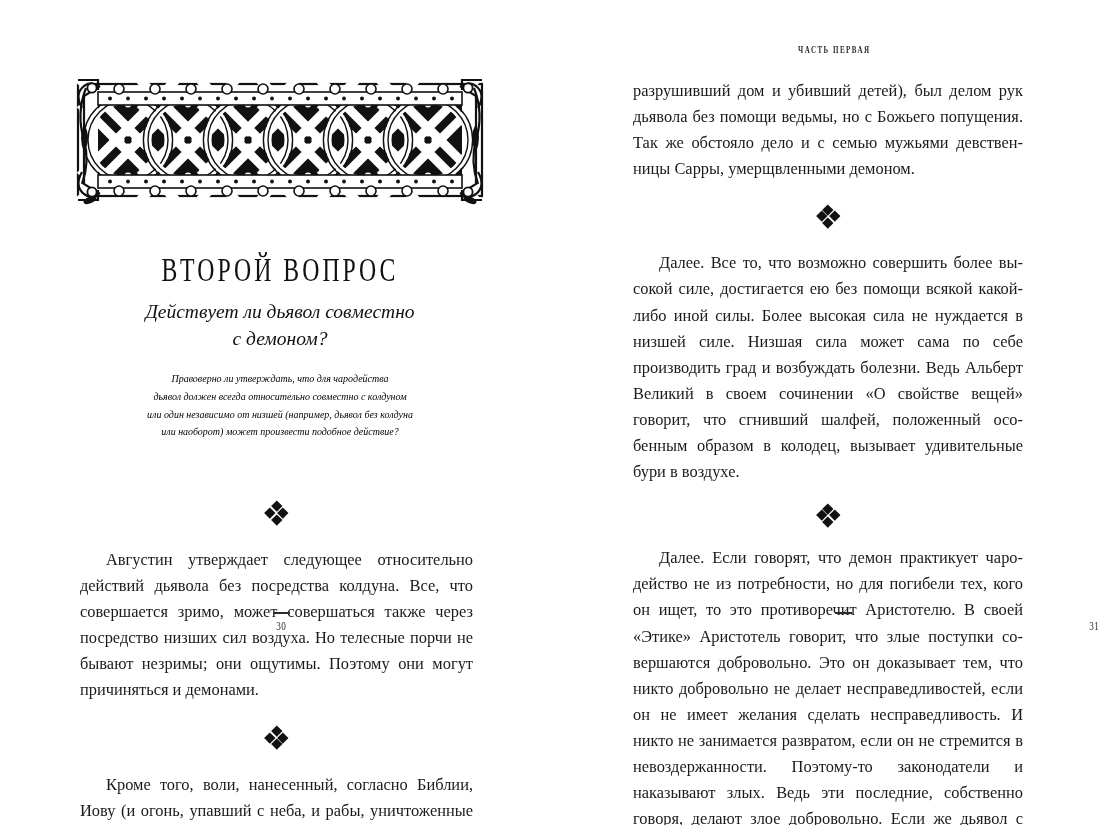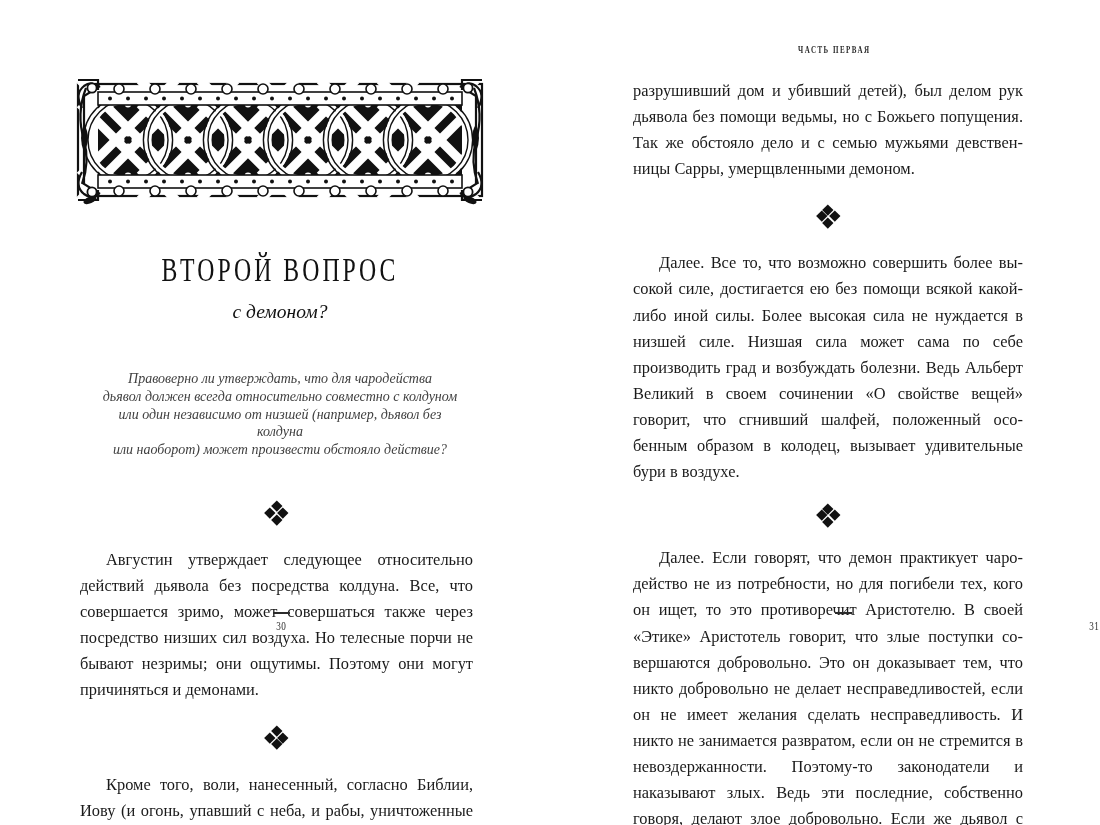--- a/index.html
+++ b/index.html
@@ -135,23 +135,23 @@
     line-height: 27px;
     color: #111;
   }
   .epigraph {
     position: absolute;
     left: 95px;
     width: 370px;
     top: 370px;
     text-align: center;
     font-style: italic;
-    font-size: 14px;
+    font-size: 10px;
     line-height: 17.8px;
-    color: #404040;
+    color: #000000;
   }
 
   
   .folio {
     position: absolute;
     bottom: 46px;
     left: 0;
     right: 0;
     text-align: center;
     margin-left: 12px;
@@ -367,28 +367,29 @@
         <g fill="#fff" stroke="#111" stroke-width="1.8" transform="translate(420,0) scale(-1,1)">
           <circle cx="22" cy="16" r="4.6"></circle>
           <circle cx="22" cy="120" r="4.6"></circle>
         </g>
       </svg>
     </div>
 
     <div class="chapter-title">ВТОРОЙ ВОПРОС</div>
 
     <div class="chapter-subtitle">
+      <div>Действует ли дьявол совместно</div>
       <div>с демоном?</div>
     </div>
 
     <div class="epigraph">
       <div>Правоверно ли утверждать, что для чародейства</div>
       <div>дьявол должен всегда относительно совместно с колдуном</div>
       <div>или один независимо от низшей (например, дьявол без колдуна</div>
-      <div>или наоборот) может произвести обстояло действие?</div>
+      <div>или наоборот) может произвести подобное действие?</div>
     </div>
 
     <div class="column">
 
       <div class="divider-block">
         <span class="ornament-divider">
           <i class="quad q-top"></i>
             <i class="quad q-left"></i>
             <i class="quad q-right"></i>
             <i class="quad q-bottom"></i>

